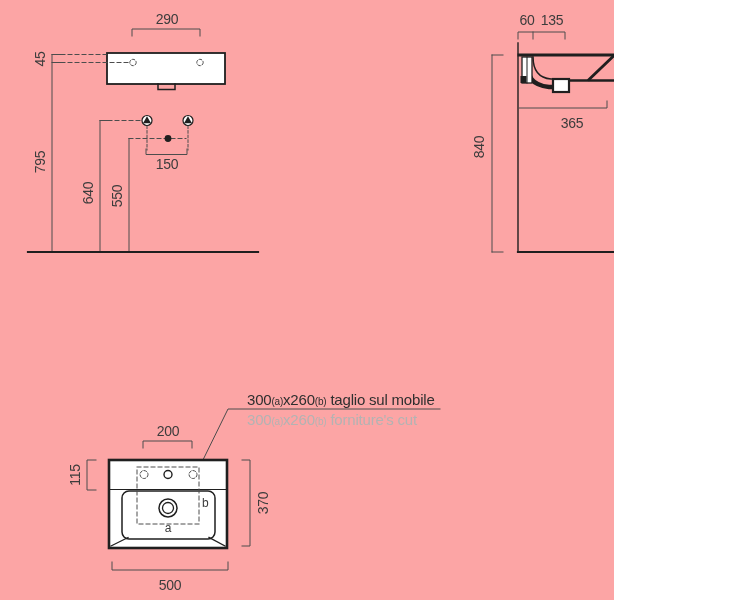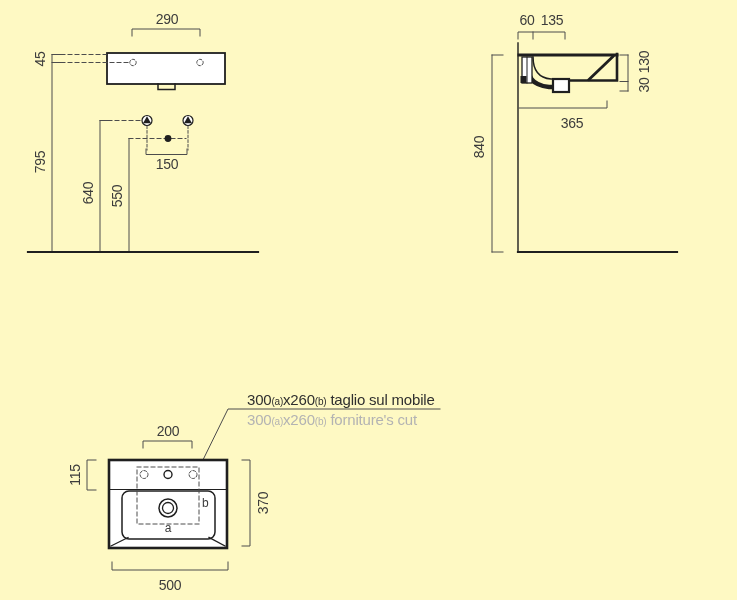--- a/index.html
+++ b/index.html
@@ -1,16 +1,16 @@
 <!DOCTYPE html>
 <html><head>
 <meta charset="utf-8">
 <style>
   html,body{margin:0;padding:0;background:#ffffff;}
-  .stage{position:relative;width:737px;height:600px;background:#fef9c3;overflow:hidden;}
+  .stage{position:relative;width:614px;height:600px;background:#fca5a5;overflow:hidden;}
   svg{display:block;font-family:"Liberation Sans","DejaVu Sans",sans-serif;}
   .obj{stroke:#1f1f1f;fill:none;stroke-linecap:square;}
   .objfill{fill:#1f1f1f;stroke:none;}
   .white{fill:#ffffff;}
   .dim{stroke:#4c4c4c;stroke-width:1;fill:none;stroke-linecap:square;}
   .dash{stroke-dasharray:4 3;}
   .dashsm{stroke-dasharray:2.6 2;}
   .dimtxt{fill:#3c3c3c;font-size:14px;letter-spacing:-0.3px;}
   .notetxt{fill:#2f2f2f;font-size:15px;letter-spacing:-0.2px;}
   .notetxt-muted{fill:#b3b3b3;font-size:15px;letter-spacing:-0.2px;}

